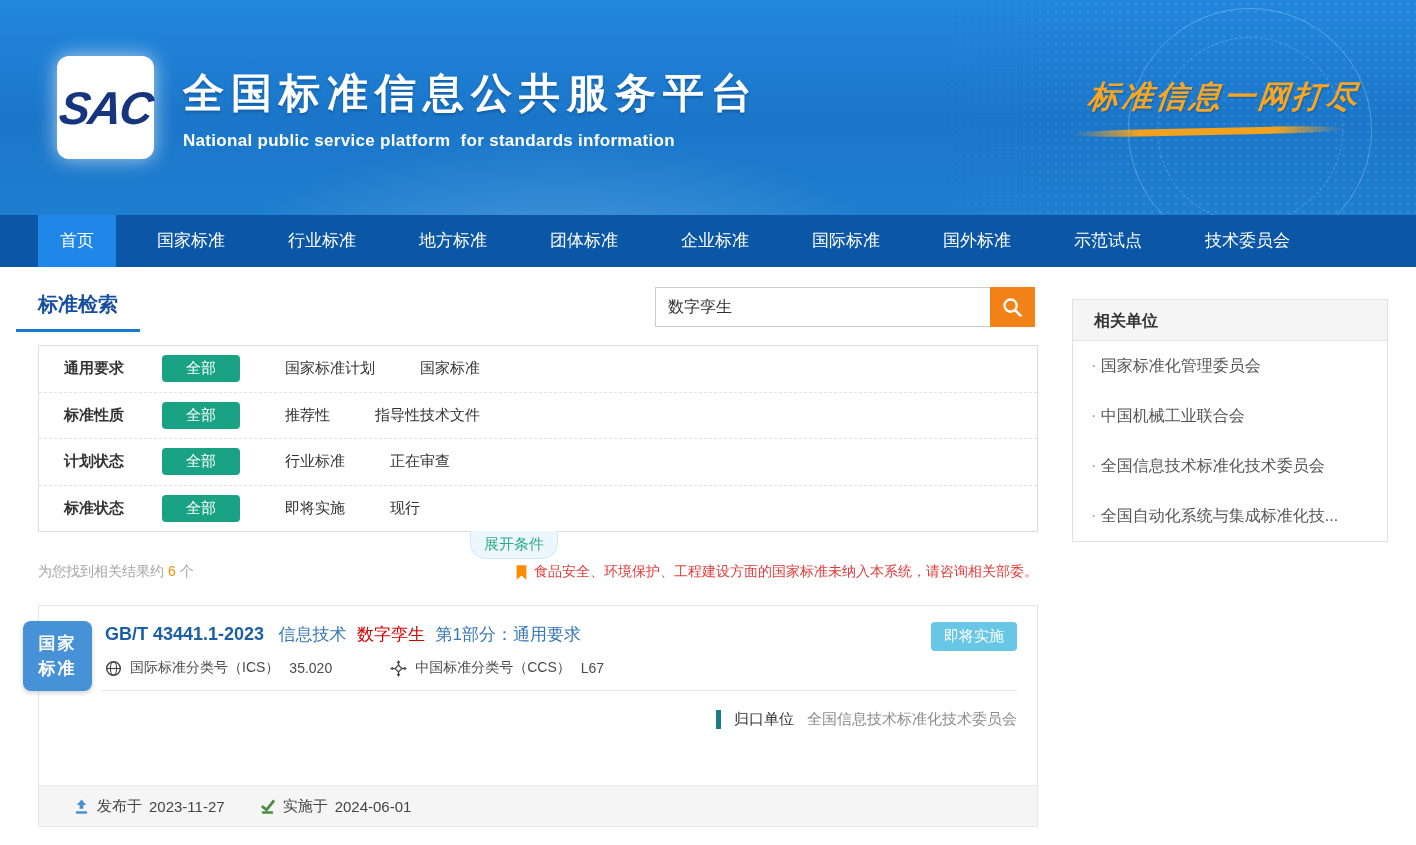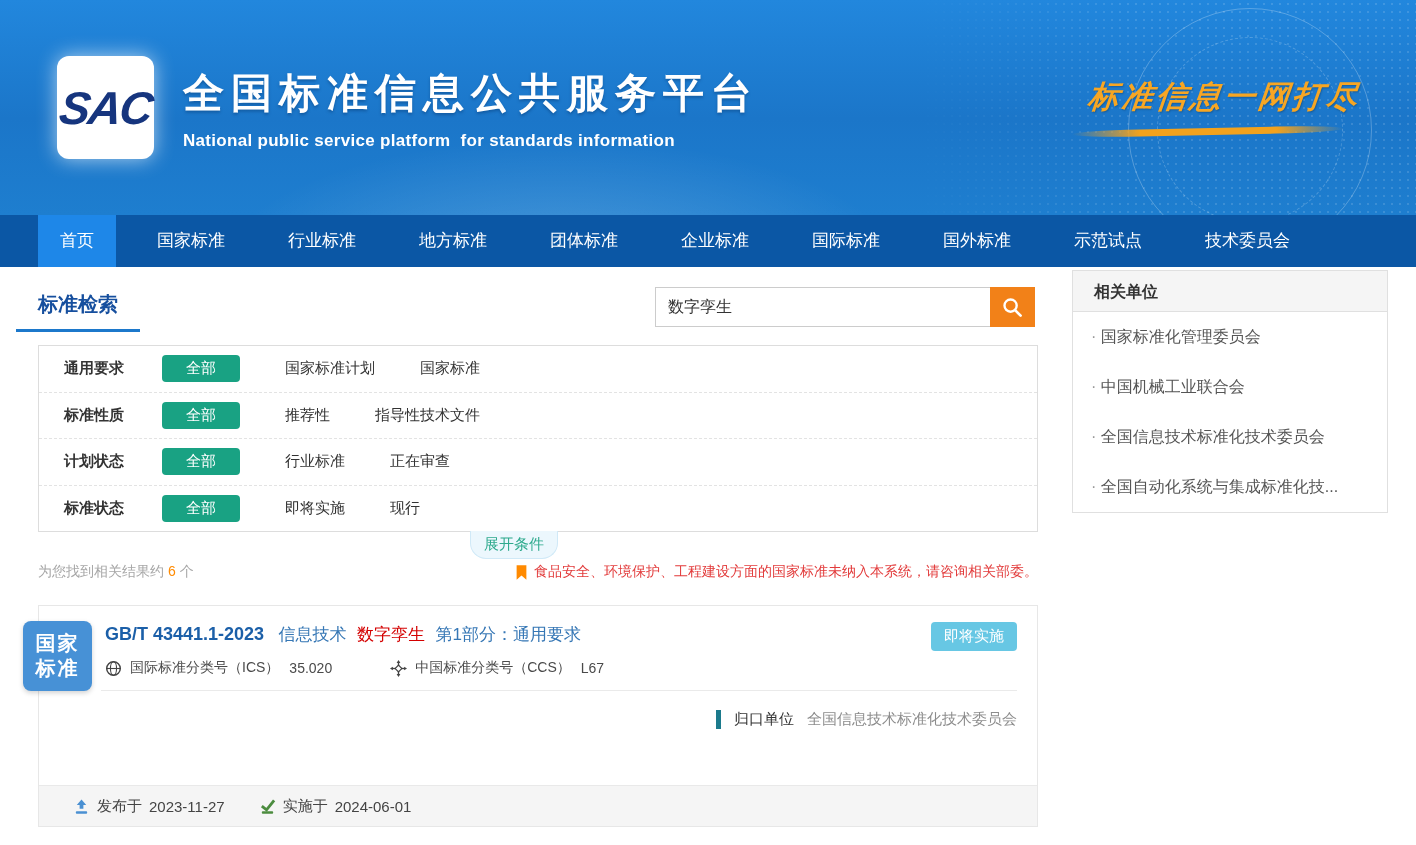--- a/index.html
+++ b/index.html
@@ -70,21 +70,21 @@
     justify-content:space-between; align-items:center; }
   .results-count { font-size:14px; color:#a6a6a6; }
   .count-num { color:#ff8a00; margin:0 4px; }
   .notice { display:flex; align-items:center; font-size:14px; color:#e23a3a; }
   .notice svg { margin-right:6px; flex:none; }
 
   
   .result-card { position:absolute; left:38px; top:338px; width:1000px; height:222px;
     border:1px solid #e7e7e7; background:#fff; }
   .std-badge { position:absolute; left:-16px; top:15px; width:69px; height:70px; border-radius:8px;
-    background:#4791d6; color:#fff; font-size:20px; font-weight:bold; display:flex; flex-direction:column;
+    background:#4791d6; color:#fff; font-size:17px; font-weight:bold; display:flex; flex-direction:column;
     align-items:center; justify-content:center; line-height:25px; letter-spacing:2px;
     box-shadow:0 2px 5px rgba(0,0,0,.18); }
   .card-header { padding:17px 130px 0 66px; }
   .std-code { font-size:18px; font-weight:bold; color:#1b5fa8; margin-right:10px; cursor:pointer; }
   .std-seg { font-size:17px; color:#3677b5; cursor:pointer; }
   .std-seg.hl { color:#d40000; margin:0 6px; }
   .status-badge { position:absolute; right:20px; top:16px; background:#67c7e4; color:#fff;
     font-size:15px; padding:5px 13px; border-radius:4px; }
   .card-meta { margin:13px 20px 0 66px; display:flex; align-items:center; font-size:14px; color:#4a4a4a; }
   .meta-item { display:flex; align-items:center; }
@@ -98,21 +98,21 @@
   .detail-label { color:#333; }
   .detail-value { color:#8c8c8c; margin-left:13px; }
   .card-footer { position:absolute; left:0; right:0; bottom:0; height:41px; background:#f5f5f5;
     border-top:1px solid #e9e9e9; display:flex; align-items:center; justify-content:flex-start;
     padding-right:22px; font-size:15px; color:#444; }
   .footer-item { display:flex; align-items:center; margin-left:34px; }
   .footer-item svg { margin-right:7px; flex:none; }
   .footer-date { margin-left:7px; }
 
   
-  .sidebar { position:absolute; left:1072px; top:3px; width:316px; border:1px solid #e0e0e0; background:#fff; }
+  .sidebar { position:absolute; left:1072px; top:32px; width:316px; border:1px solid #e0e0e0; background:#fff; }
   .sidebar-header { height:41px; line-height:41px; background:#f5f5f5; border-bottom:1px solid #e0e0e0;
     font-size:16px; font-weight:bold; color:#333; padding-left:21px; }
   .sidebar-item { height:50px; line-height:50px; padding:0 18px; font-size:16px; color:#555;
     cursor:pointer; white-space:nowrap; overflow:hidden; }
   .sidebar-item::before { content:"· "; color:#999; }
 </style>
 </head>
 <body>
 
 <div class="page">

